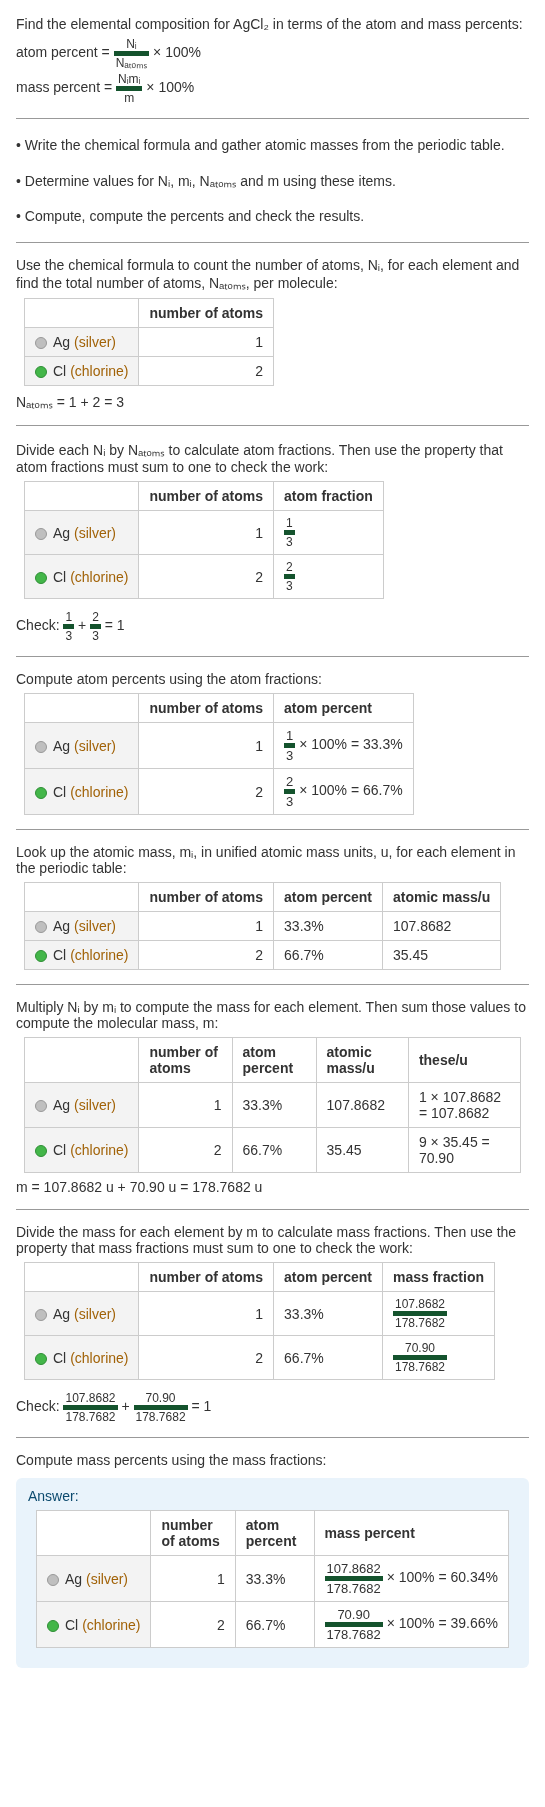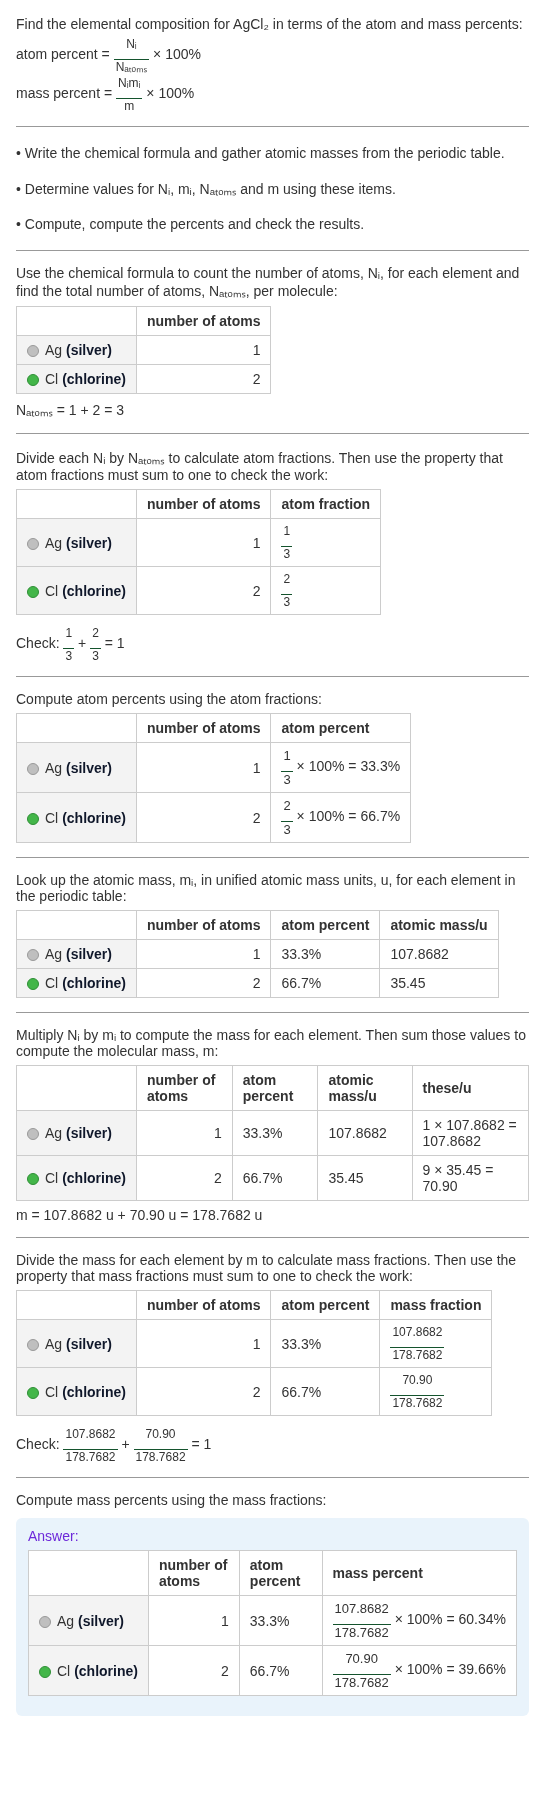--- a/index.html
+++ b/index.html
@@ -17,21 +17,21 @@
     margin: 14px 0;
   }
   .intro { margin-bottom: 6px; }
   .formula { margin: 2px 0 4px 0; }
   .check { margin-top: 12px; }
   .plan ul { list-style: none; padding-left: 0; margin: 4px 0; }
   .plan li { margin: 18px 0; }
   .plan li::before { content: "• "; }
   table {
     border-collapse: collapse;
-    margin: 6px 0;
+    margin: 6px 8px;
   }
   th, td {
     border: 1px solid #ccc;
     padding: 6px 10px;
     text-align: left;
     vertical-align: middle;
   }
   td.num { text-align: right; }
   td.label {
     background: #f3f3f3;
@@ -40,41 +40,41 @@
   .dot {
     display: inline-block;
     width: 10px;
     height: 10px;
     border-radius: 50%;
     margin-right: 6px;
     vertical-align: middle;
   }
   .dot-ag { background: #bfbfbf; border: 1px solid #999; }
   .dot-cl { background: #43b649; border: 1px solid #2f8f36; }
-  .elname { color: #0f172a; font-weight: bold; }
+  .elname { color: #a16207; }
   .answer-box {
     background: #e9f3fb;
     border-radius: 6px;
     padding: 10px 12px 14px 12px;
     margin-top: 10px;
   }
   .answer-box h4 {
     margin: 0 0 6px 0;
     font-weight: normal;
-    color: #6d28d9;
+    color: #0c4a6e;
   }
   .answer-box table { background: #fff; }
   .frac {
     display: inline-block;
     vertical-align: middle;
     text-align: center;
     font-size: 12px;
     line-height: 1;
   }
-  .frac .num { display: block; border-bottom: 1px solid #14532d; padding: 0 2px 9px; }
+  .frac .num { display: block; border-bottom: 5px solid #14532d; padding: 0 2px 1px; }
   .frac .den { display: block; padding: 1px 2px 0; }
   .bigfrac .num, .bigfrac .den { font-size: 13px; }
   .nowrap { white-space: nowrap; }
 </style>
 </head>
 <body>
 
 <div class="intro">Find the elemental composition for AgCl₂ in terms of the atom and mass percents:</div>
 <div class="formula nowrap">
   <span>atom percent =</span>

